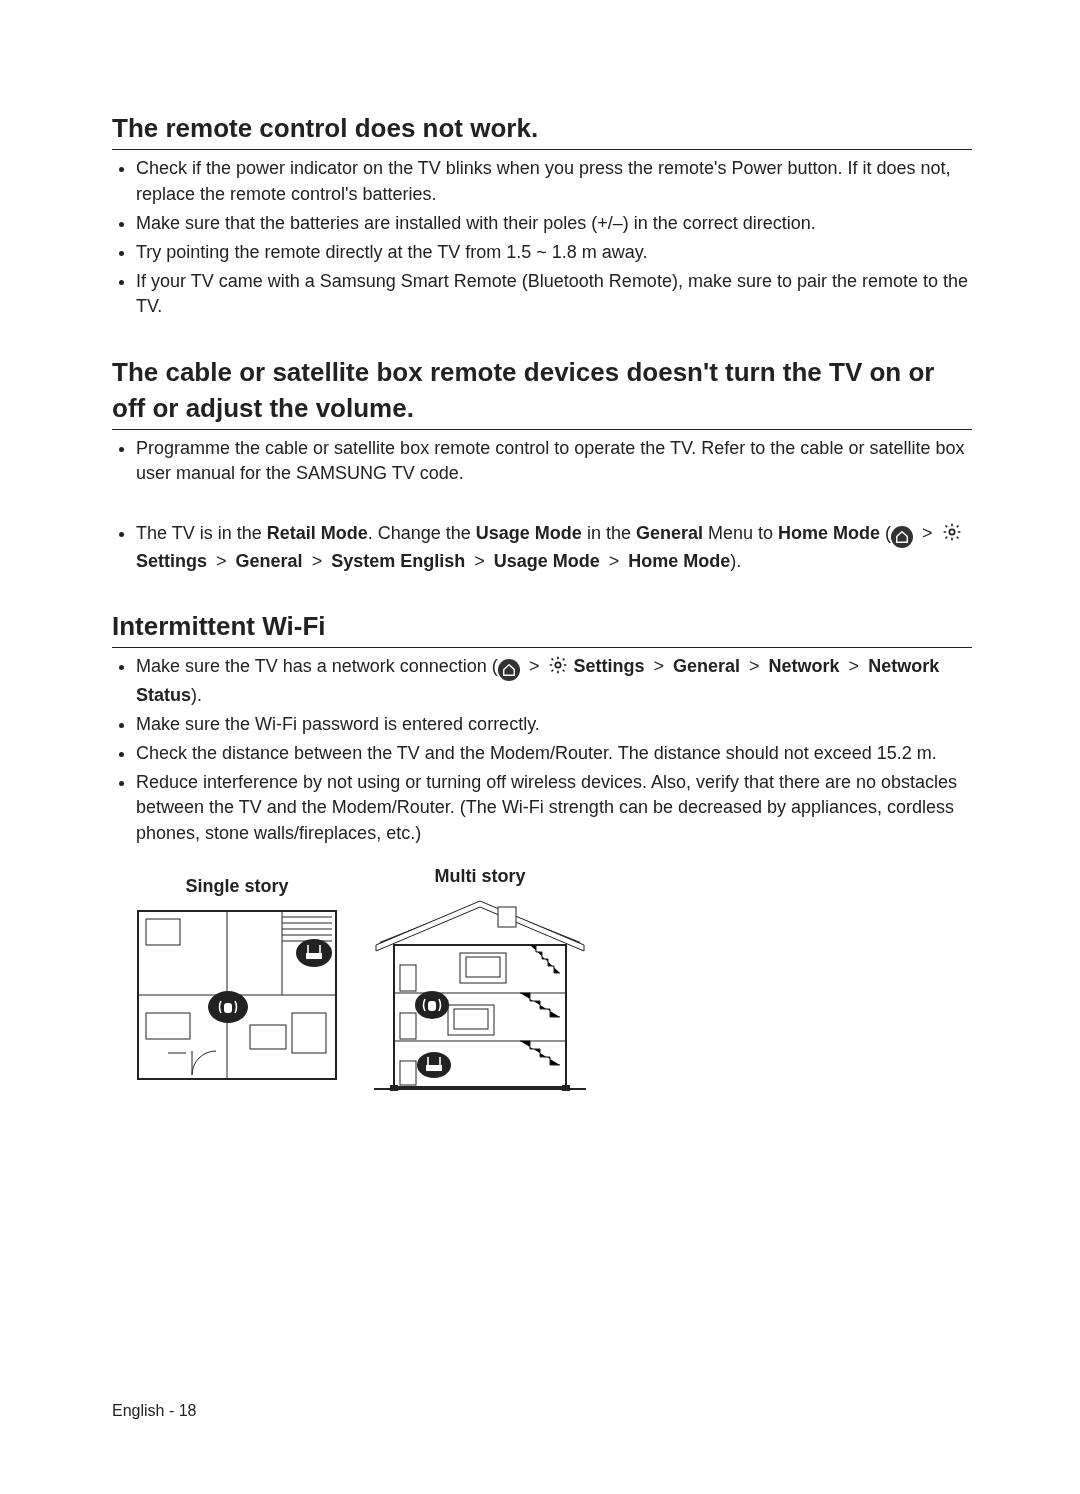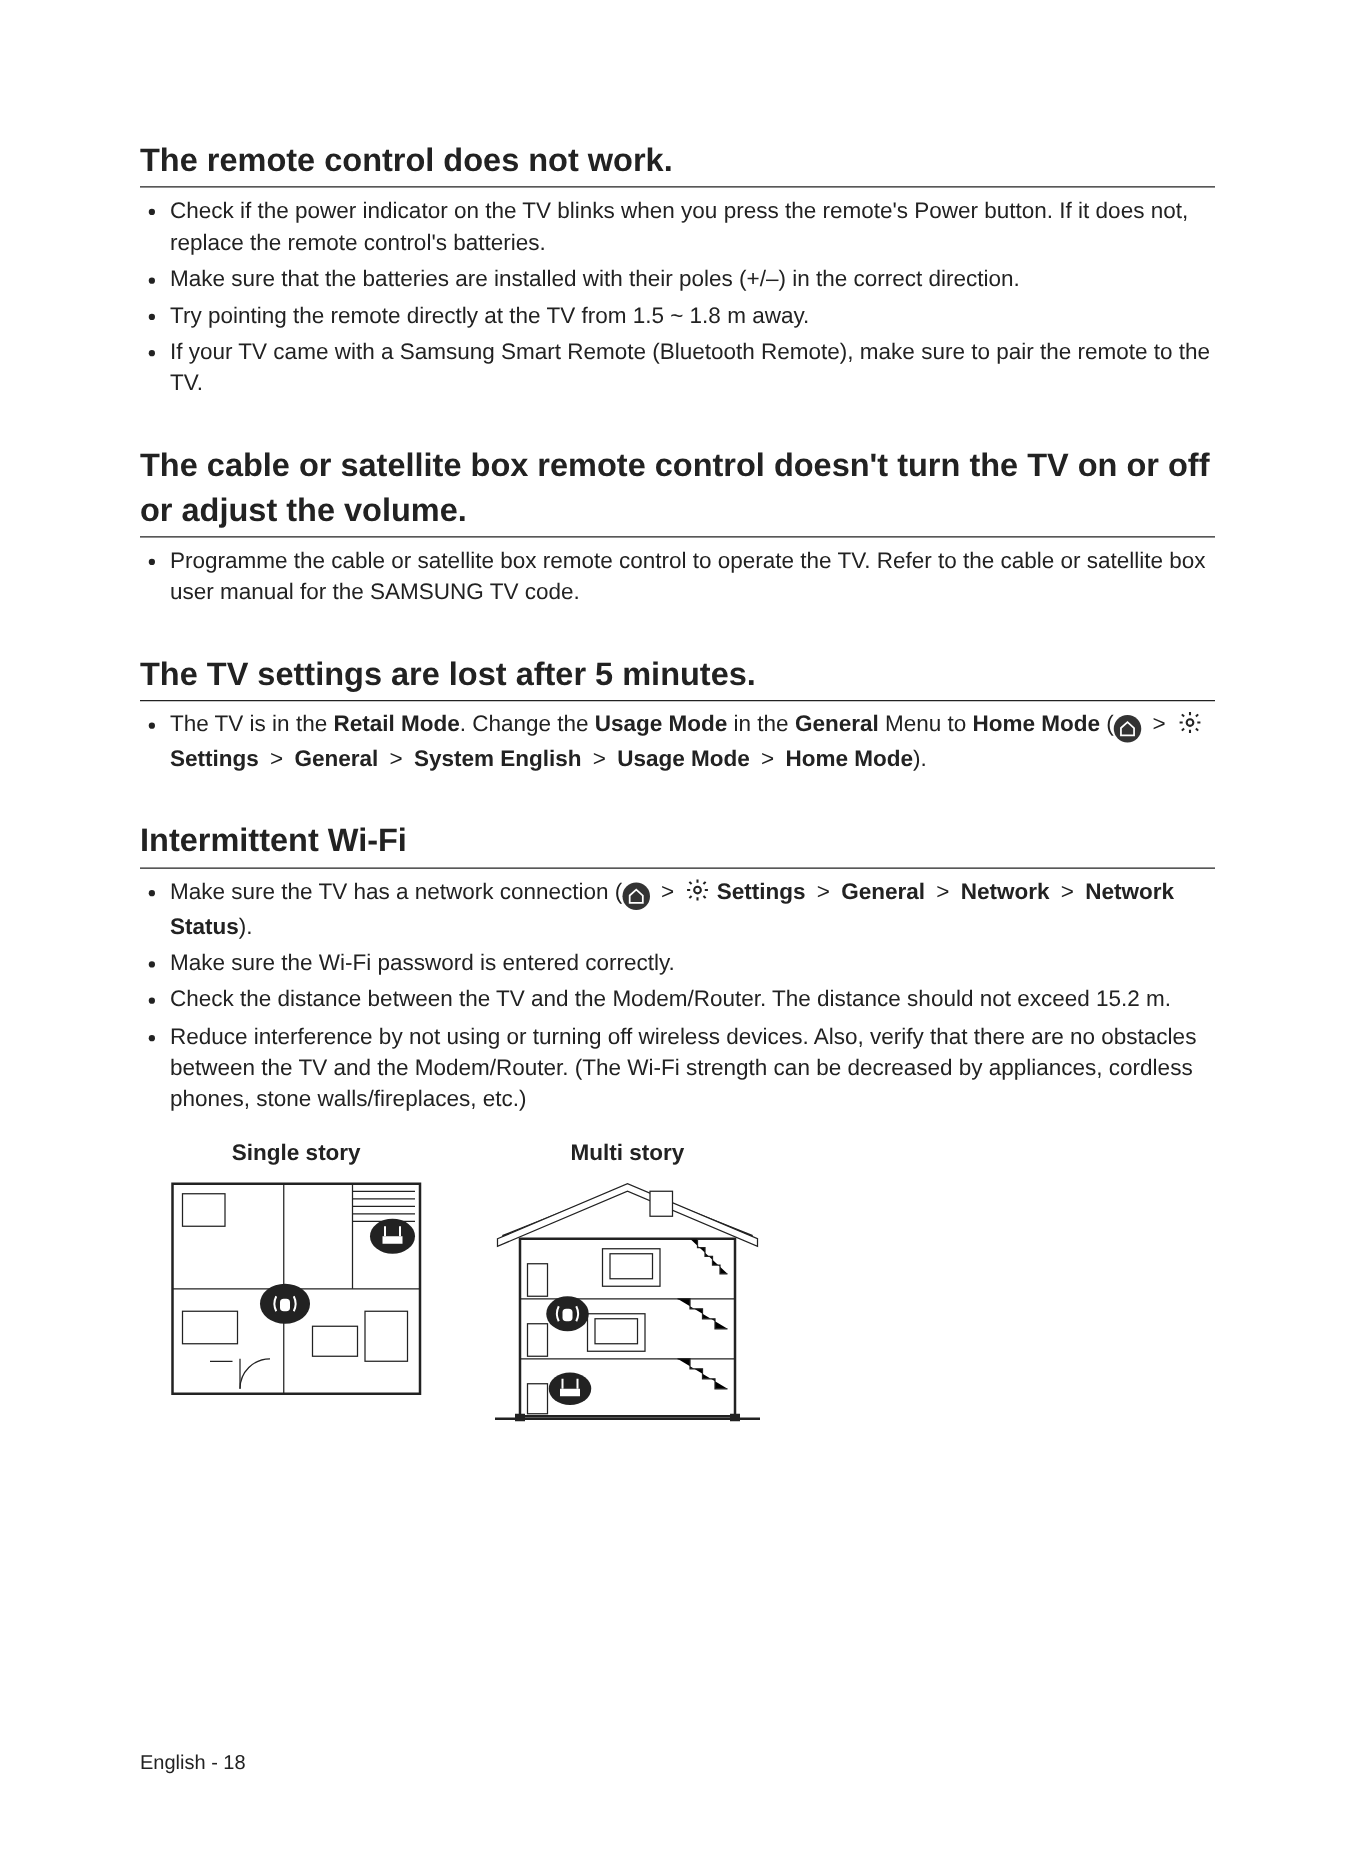--- a/index.html
+++ b/index.html
@@ -40,22 +40,22 @@
     font-size: 14px;
     line-height: 1;
   }
   .gear {
     display: inline-block;
     vertical-align: -3px;
   }
   .chev { margin: 0 4px; }
   .diagram-row {
     display: flex;
-    align-items: flex-start;
-    gap: 50px;
+    align-items: center;
+    gap: 28px;
     margin: 18px 0 18px 20px;
   }
   .diagram-col { text-align: center; }
   .diagram-col .cap {
     font-weight: 700;
     font-size: 18px;
     margin-bottom: 6px;
   }
   .legend { font-size: 18px; padding-top: 18px; }
   .legend-row {
@@ -78,28 +78,27 @@
   <h2>The remote control does not work.</h2>
   <ul>
     <li>Check if the power indicator on the TV blinks when you press the remote's Power button. If it does not, replace the remote control's batteries.</li>
     <li>Make sure that the batteries are installed with their poles (+/–) in the correct direction.</li>
     <li>Try pointing the remote directly at the TV from 1.5 ~ 1.8 m away.</li>
     <li>If your TV came with a Samsung Smart Remote (Bluetooth Remote), make sure to pair the remote to the TV.</li>
   </ul>
 </div>
 
 <div class="section">
-  <h2>The cable or satellite box remote control doesn't turn the TV on or off or adjust the volume.</h2>
+  <h2>The cable or satellite box remote devices doesn't turn the TV on or off or adjust the volume.</h2>
   <ul>
     <li>Programme the cable or satellite box remote control to operate the TV. Refer to the cable or satellite box user manual for the SAMSUNG TV code.</li>
   </ul>
 </div>
 
 <div class="section">
-  <h2>The TV settings are lost after 5 minutes.</h2>
   <ul>
     <li>
       <span>The TV is in the </span><b>Retail Mode</b><span>. Change the </span><b>Usage Mode</b><span> in the </span><b>General</b><span> Menu to </span><b>Home Mode</b><span> (</span><span class="icon">
           <svg width="14" height="14" viewBox="0 0 24 24" fill="none" stroke="#fff" stroke-width="2.4">
             <path d="M3 11 L12 3 L21 11 V21 H3 Z"></path>
           </svg>
         </span>
       <span class="chev">&gt;</span>
       <span class="gear"><svg width="20" height="20" viewBox="0 0 24 24" fill="none" stroke="#222" stroke-width="2">
             <circle cx="12" cy="12" r="3.2"></circle>

